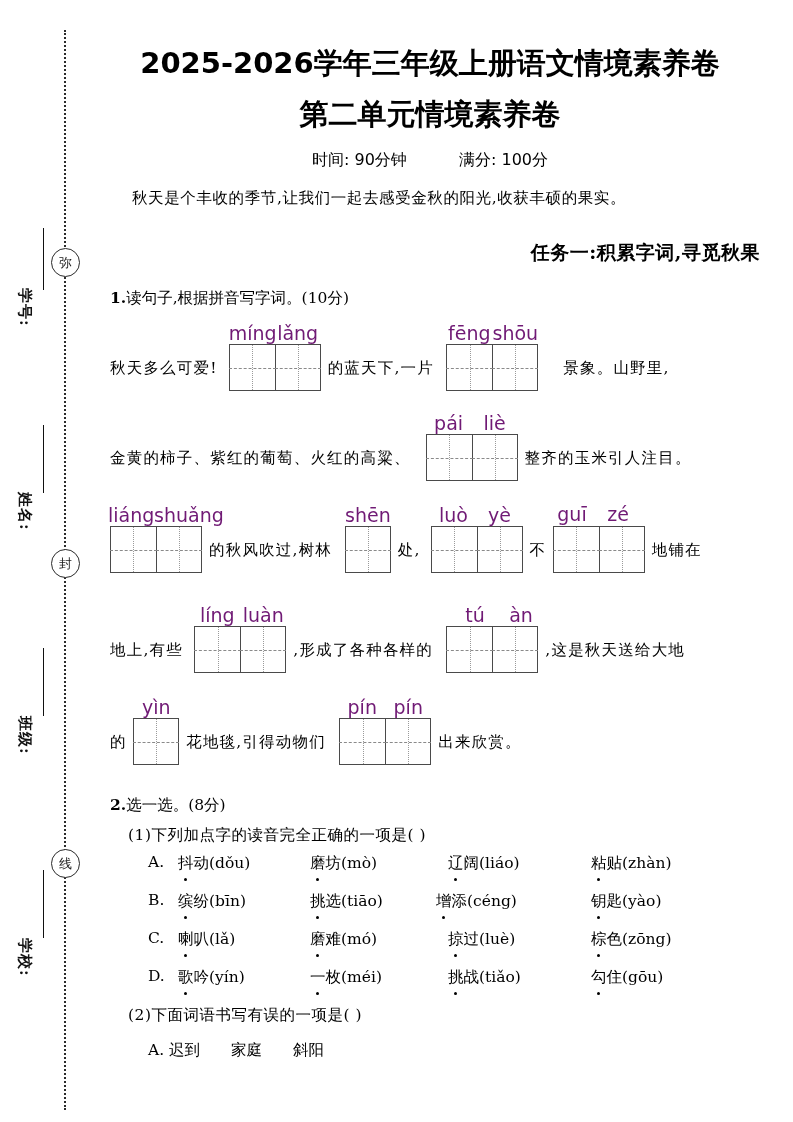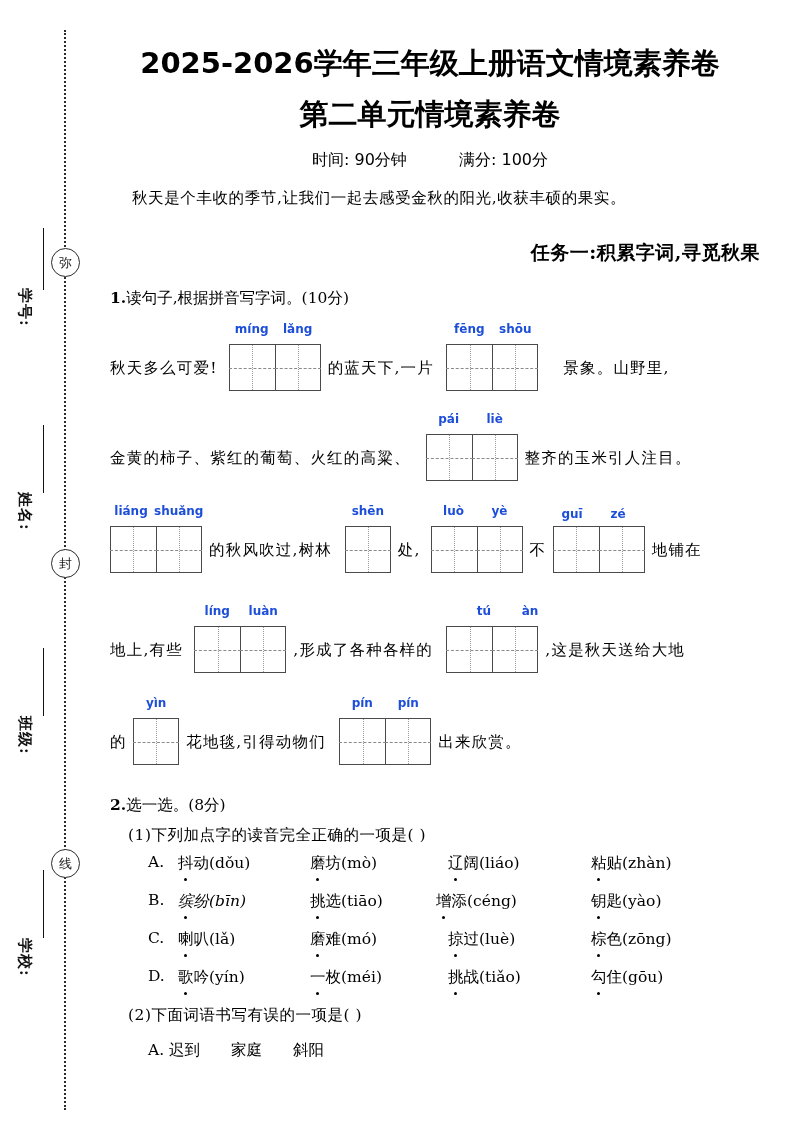--- a/index.html
+++ b/index.html
@@ -187,23 +187,22 @@
     left: -1px;
     right: -1px;
     border-top: 1px dashed #8a8a8a;
   }
   .pinyin {
     position: absolute;
     top: 4px;
     height: 20px;
     display: flex;
     font-family: "DejaVu Sans", "Liberation Sans", sans-serif;
-    font-size: 12px;
-    color: #1d4ed8;
-    font-weight: bold;
+    font-size: 19px;
+    color: #701a75;
   }
   .pinyin span {
     width: 46px;
     text-align: center;
     white-space: nowrap;
   }
 
   
   .mc-stem {
     position: absolute;
@@ -380,21 +379,21 @@
         <span class="row-text" style="left: 10px;">地上,有些</span>
         <div class="pinyin" style="left: 94.26px;">
           <span>líng</span>
           <span>luàn</span>
         </div>
         <div class="tzg" style="left: 94.26px; width: 92px;">
           <div class="cell"></div>
           <div class="cell"></div>
         </div>
         <span class="row-text" style="left: 193.26px;">,形成了各种各样的</span>
-        <div class="pinyin" style="left: 361px;">
+        <div class="pinyin" style="left: 352px;">
           <span>tú</span>
           <span>àn</span>
         </div>
         <div class="tzg" style="left: 346.32px; width: 92px;">
           <div class="cell"></div>
           <div class="cell"></div>
         </div>
         <span class="row-text" style="left: 445.32px;">,这是秋天送给大地</span>
       </div>
       <div class="fill-row" style="top: 692px;">
@@ -426,21 +425,21 @@
   <div id="mc-options">
       <div class="mc-row" style="top: 853px;">
         <span class="mc-letter">A.</span>
         <span class="mc-opt" style="left: 30px;"><span class="dotted-char">抖</span><span>动(dǒu)</span></span>
         <span class="mc-opt" style="left: 162px;"><span class="dotted-char">磨</span><span>坊(mò)</span></span>
         <span class="mc-opt" style="left: 300px;"><span class="dotted-char">辽</span><span>阔(liáo)</span></span>
         <span class="mc-opt" style="left: 443px;"><span class="dotted-char">粘</span><span>贴(zhàn)</span></span>
       </div>
       <div class="mc-row" style="top: 891px;">
         <span class="mc-letter">B.</span>
-        <span class="mc-opt" style="left: 30px; font-style: italic;"><span class="dotted-char">缤</span><span>纷(bīn)</span></span>
+        <span class="mc-opt" style="left: 30px;"><span class="dotted-char">缤</span><span>纷(bīn)</span></span>
         <span class="mc-opt" style="left: 162px;"><span class="dotted-char">挑</span><span>选(tiāo)</span></span>
         <span class="mc-opt" style="left: 288px;"><span class="dotted-char">增</span><span>添(céng)</span></span>
         <span class="mc-opt" style="left: 443px;"><span class="dotted-char">钥</span><span>匙(yào)</span></span>
       </div>
       <div class="mc-row" style="top: 929px;">
         <span class="mc-letter">C.</span>
         <span class="mc-opt" style="left: 30px;"><span class="dotted-char">喇</span><span>叭(lǎ)</span></span>
         <span class="mc-opt" style="left: 162px;"><span class="dotted-char">磨</span><span>难(mó)</span></span>
         <span class="mc-opt" style="left: 300px;"><span class="dotted-char">掠</span><span>过(luè)</span></span>
         <span class="mc-opt" style="left: 443px;"><span class="dotted-char">棕</span><span>色(zōng)</span></span>

